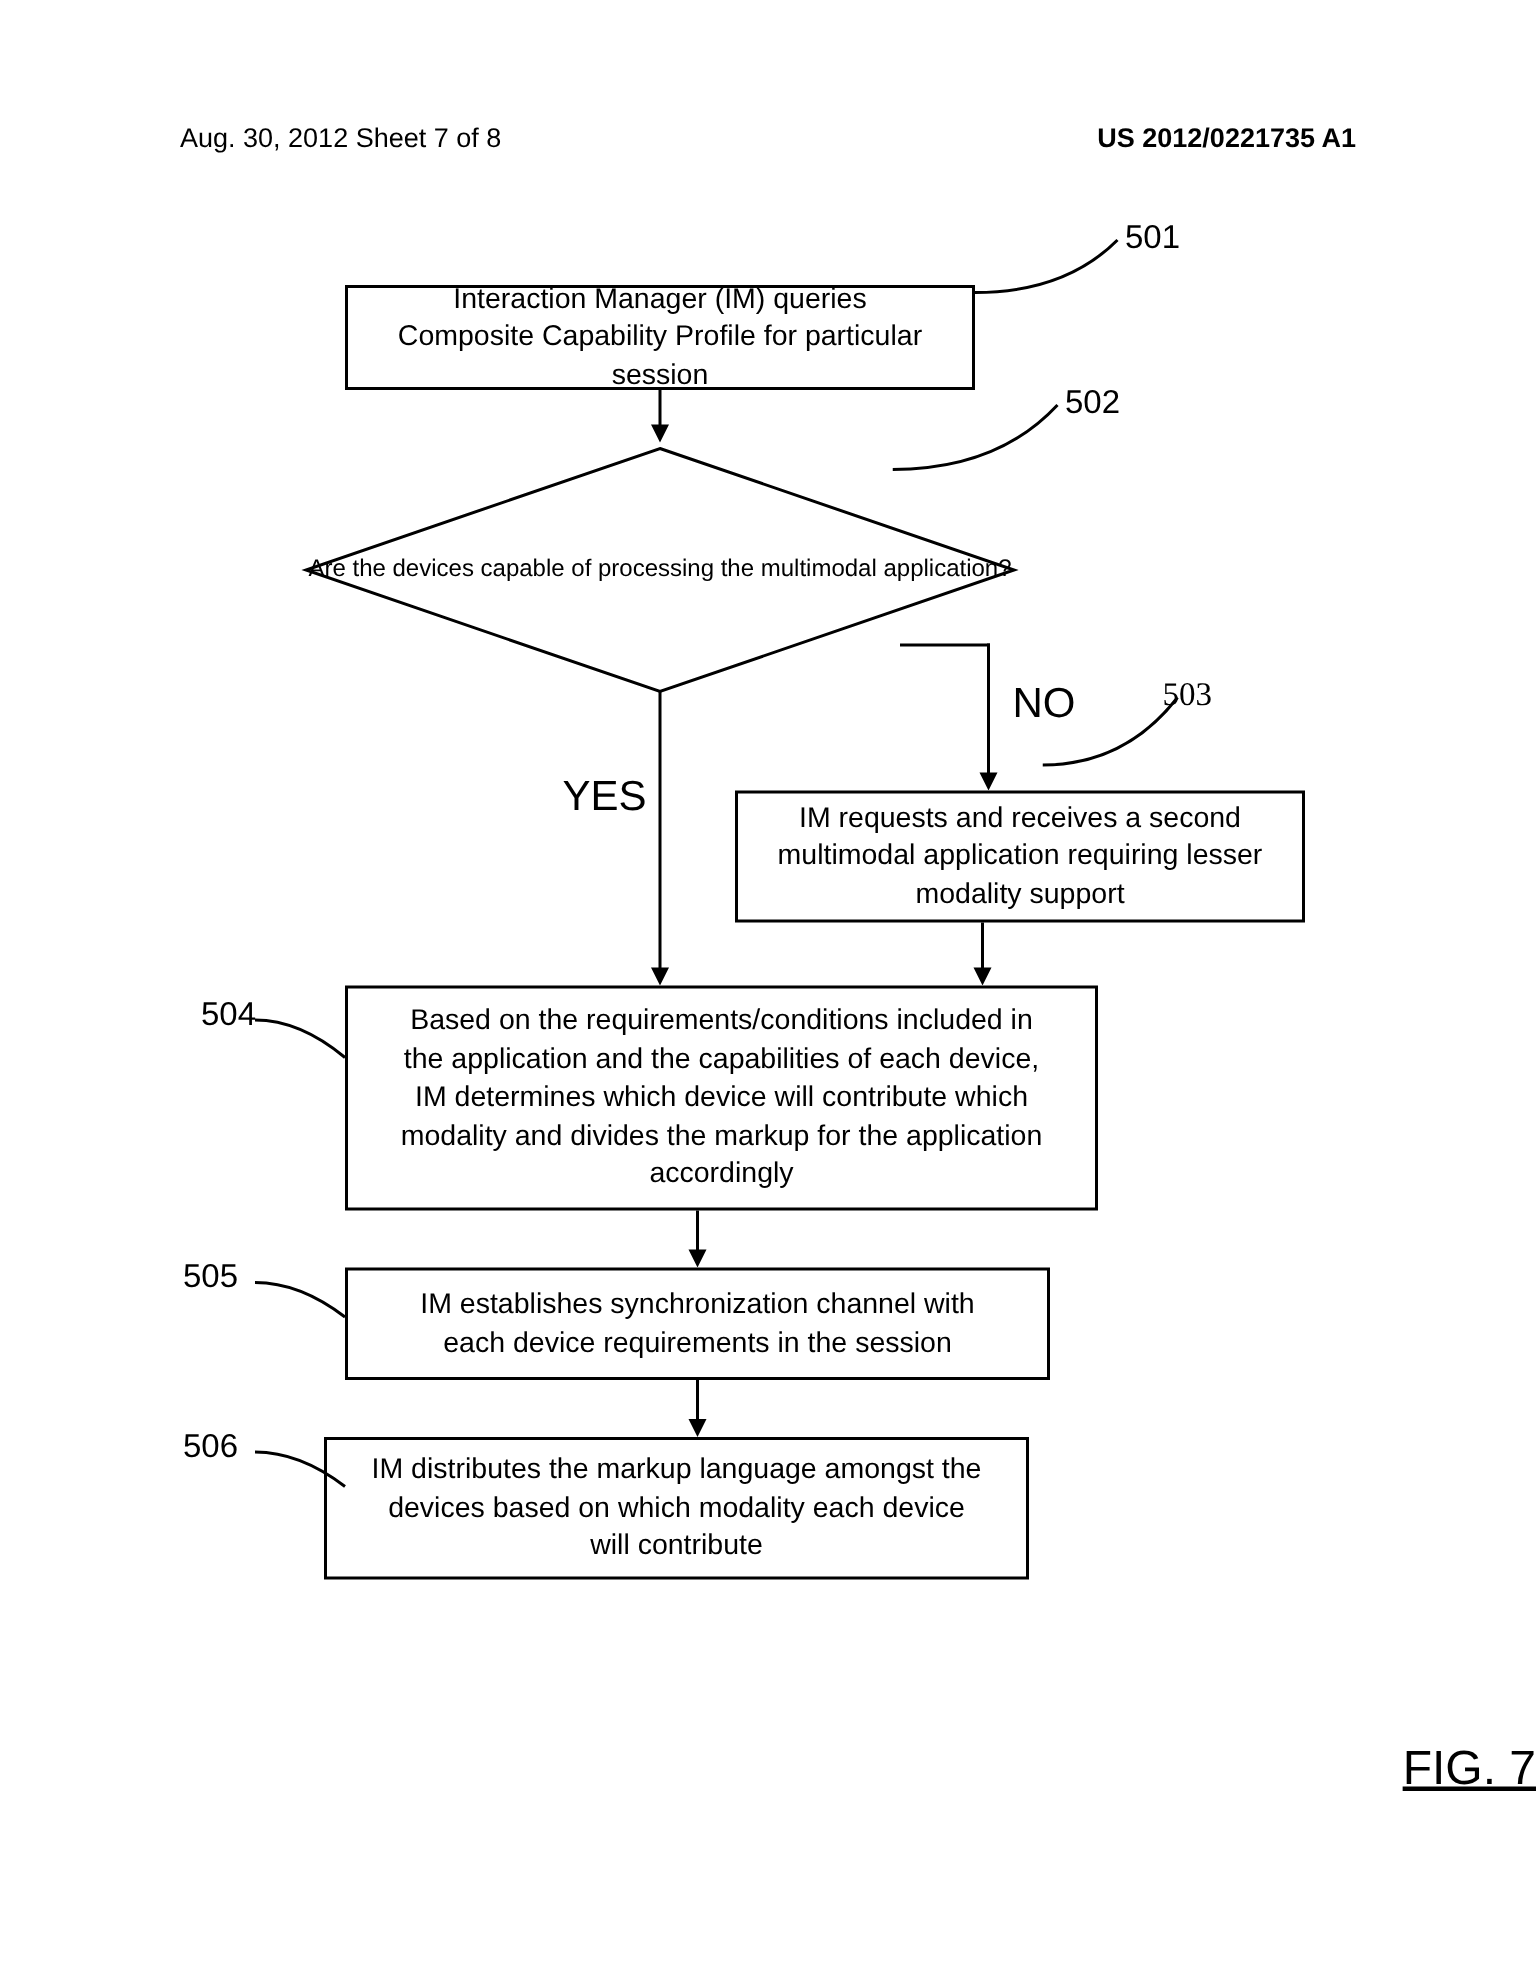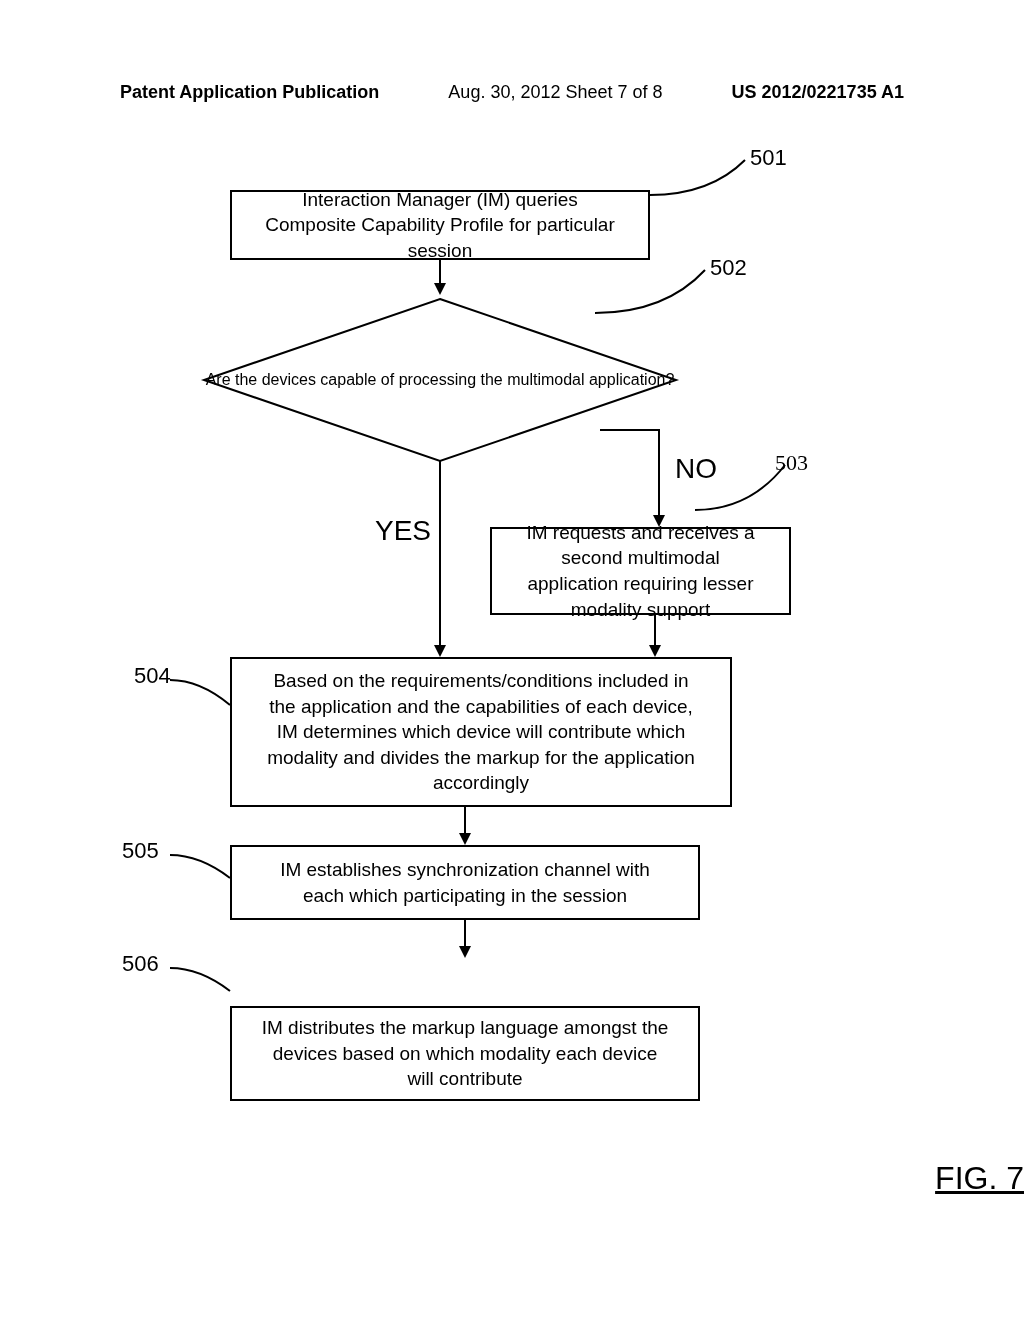--- a/index.html
+++ b/index.html
@@ -88,21 +88,20 @@
       top: 1160px;
       left: 0;
       right: 0;
       text-align: right;
     }
   </style>
 </head>
 <body>
 
 <div class="header">
-  <span class="header-left">Patent Application Publication</span>
   <span class="header-center">Aug. 30, 2012  Sheet 7 of 8</span>
   <span class="header-right">US 2012/0221735 A1</span>
 </div>
 
 <div class="diagram">
 
   <div class="box" style="left:110px; top:35px; width:420px; height:70px;">
     <span>Interaction Manager (IM) queries Composite Capability Profile for particular session</span>
   </div>
 
@@ -133,50 +132,50 @@
 
   <svg class="leader" style="left:575px; top:305px;" width="110" height="55">
     <path d="M0 50 Q 55 50 90 5" stroke="black" stroke-width="2" fill="none"></path>
   </svg>
   <div class="refnum" style="left:655px; top:295px;font-family:Liberation Serif, serif;">503</div>
 
   <div class="arrow-line" style="left:319px; top:306px; width:2px; height:188px;"></div>
   <div class="arrow-head" style="left:314px; top:490px;"></div>
   <div class="label" style="left:255px; top:360px;">YES</div>
 
-  <div class="box" style="left:370px; top:372px; width:301px; height:88px;">
+  <div class="box" style="left:370px; top:372px; width:380px; height:88px;">
     <span>IM requests and receives a second multimodal application requiring lesser modality support</span>
   </div>
 
   <div class="arrow-line" style="left:534px; top:460px; width:2px; height:34px;"></div>
   <div class="arrow-head" style="left:529px; top:490px;"></div>
 
   <div class="box" style="left:110px; top:502px; width:502px; height:150px;">
     <span>Based on the requirements/conditions included in the application and the capabilities of each device, IM determines which device will contribute which modality and divides the markup for the application accordingly</span>
   </div>
   <svg class="leader" style="left:45px; top:520px;" width="70" height="35">
     <path d="M5 5 Q 35 5 65 30" stroke="black" stroke-width="2" fill="none"></path>
   </svg>
   <div class="refnum" style="left:14px; top:508px;">504</div>
 
   <div class="arrow-line" style="left:344px; top:652px; width:2px; height:30px;"></div>
   <div class="arrow-head" style="left:339px; top:678px;"></div>
 
   <div class="box" style="left:110px; top:690px; width:470px; height:75px;">
-    <span>IM establishes synchronization channel with each which participating in the session</span>
+    <span>IM establishes synchronization channel with each device requirements in the session</span>
   </div>
   <svg class="leader" style="left:45px; top:695px;" width="70" height="35">
     <path d="M5 5 Q 35 5 65 28" stroke="black" stroke-width="2" fill="none"></path>
   </svg>
   <div class="refnum" style="left:2px; top:683px;">505</div>
 
   <div class="arrow-line" style="left:344px; top:765px; width:2px; height:30px;"></div>
   <div class="arrow-head" style="left:339px; top:791px;"></div>
 
-  <div class="box" style="left:110px; top:803px; width:470px; height:95px;margin-top:48px;">
+  <div class="box" style="left:96px; top:803px; width:470px; height:95px;">
     <span>IM distributes the markup language amongst the devices based on which modality each device will contribute</span>
   </div>
   <svg class="leader" style="left:45px; top:808px;" width="70" height="35">
     <path d="M5 5 Q 35 5 65 28" stroke="black" stroke-width="2" fill="none"></path>
   </svg>
   <div class="refnum" style="left:2px; top:796px;">506</div>
 
 </div>
 
 <div class="fig-label">FIG. 7</div>

